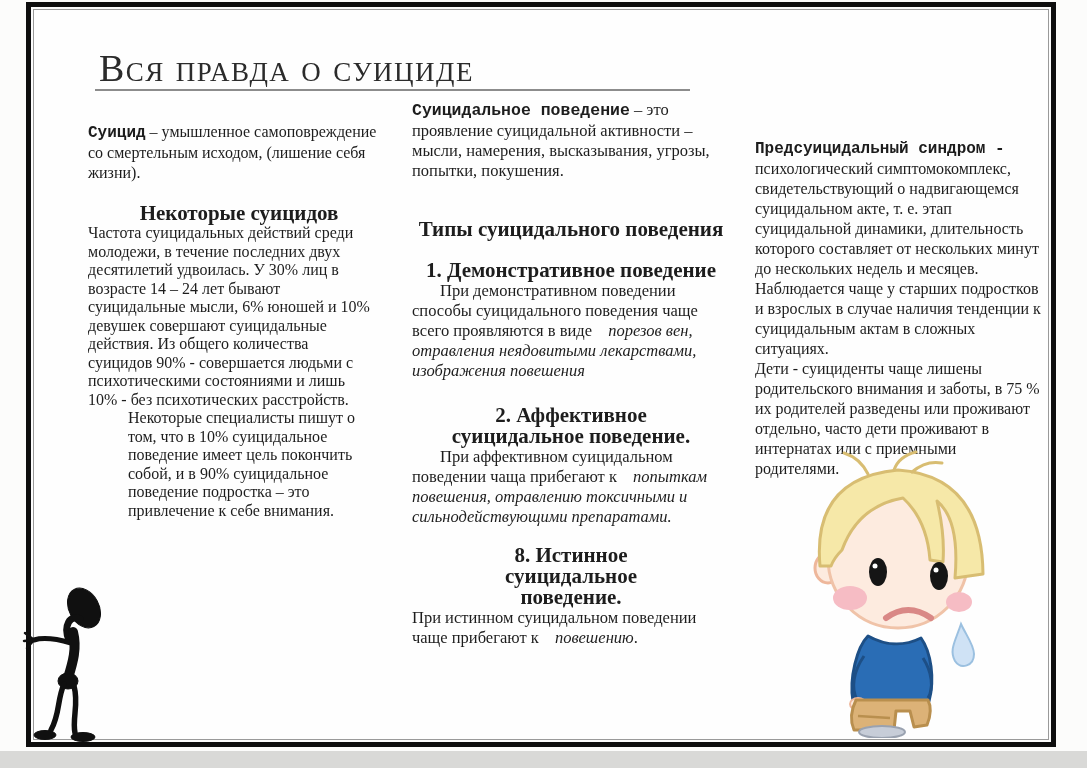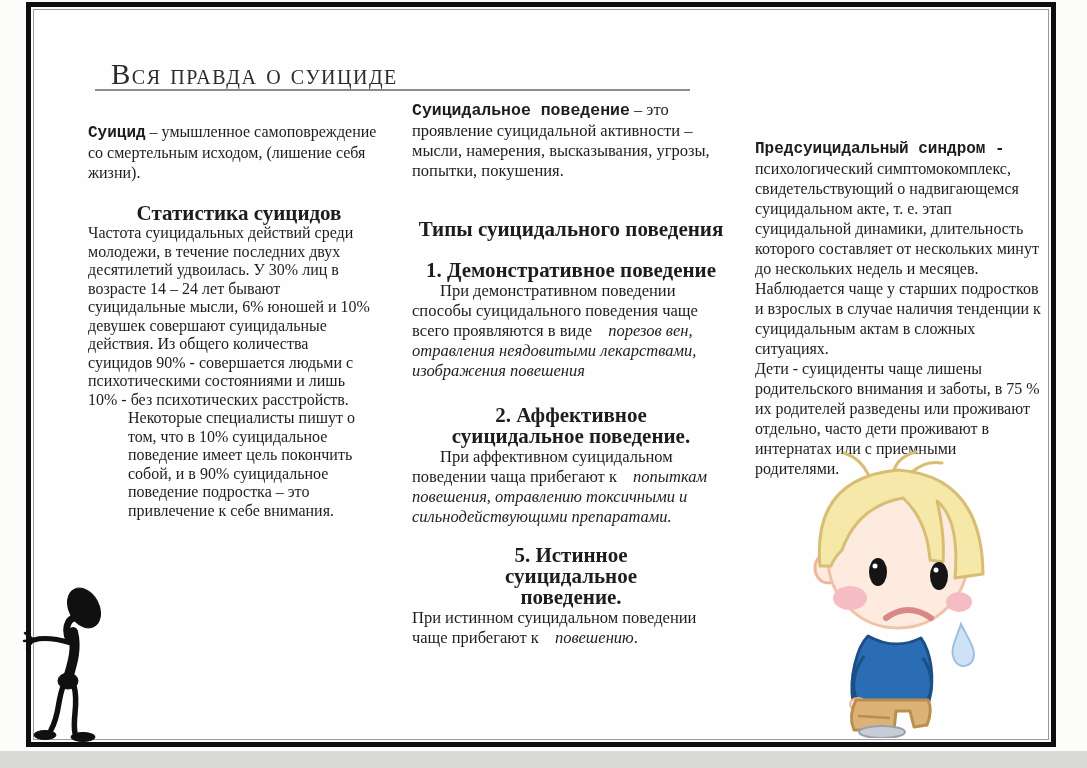--- a/index.html
+++ b/index.html
@@ -13,22 +13,22 @@
     position:absolute; left:26px; top:2px; width:1030px; height:745px;
     box-sizing:border-box; background:#fefefe;
     border:5px solid #0e0e0e;
     box-shadow: inset 0 0 0 2px #fcfcfc, inset 0 0 0 3px #9a9a9a;
   }
   .bottom-strip {
     position:absolute; left:0; top:751px; width:1087px; height:17px;
     background:#d9d9d7;
   }
   .title {
-    position:absolute; left:95px; top:42px; margin:16px;
-    font-size:29px; font-weight:normal; font-variant:small-caps;
+    position:absolute; left:95px; top:42px; margin:4px;
+    font-size:38px; font-weight:normal; font-variant:small-caps;
     letter-spacing:1.5px; color:#2b2b2b; white-space:nowrap;text-align:center;
   }
   .rule { position:absolute; left:95px; top:89px; width:595px; height:2px; background:#8c8c8c; }
 
   .col { position:absolute; font-size:16px; line-height:20px; color:#1d1d1d; }
   .col p { margin:0; }
   .col1 { left:88px;  top:122px; width:302px; }
   .col2 { left:412px; top:100px; width:318px; font-size:16.5px; }
   .col3 { left:755px; top:138px; width:288px; }
 
@@ -61,32 +61,32 @@
 <div class="canvas">
 
   <div class="frame"></div>
   <div class="bottom-strip"></div>
 
   <h1 class="title">Вся правда о суициде</h1>
   <div class="rule"></div>
 
   <div class="col col1">
     <p class="p-suicide"><span class="rb">Суицид</span><span> – умышленное самоповреждение со смертельным исходом, (лишение себя жизни).</span></p>
-    <h2 class="h hc1">Статистика суицидов</h2>
+    <h2 class="h hc1">Некоторые суицидов</h2>
     <p class="p-stats"><span class="sil-spacer"></span><span>Частота суицидальных действий среди молодежи, в течение последних двух десятилетий удвоилась. У 30% лиц в возрасте 14 – 24 лет бывают суицидальные мысли, 6% юношей и 10% девушек совершают суицидальные действия. Из общего количества суицидов 90% - совершается людьми с психотическими состояниями и лишь 10% - без психотических расстройств. Некоторые специалисты пишут о том, что в 10% суицидальное поведение имеет цель покончить собой, и в 90% суицидальное поведение подростка – это привлечение к себе внимания.</span></p>
   </div>
 
   <div class="col col2">
     <p><span class="rb">Суицидальное поведение</span><span> – это проявление суицидальной активности – мысли, намерения, высказывания, угрозы, попытки, покушения.</span></p>
     <h2 class="h h-types">Типы суицидального поведения</h2>
     <h3 class="h h-demo">1. Демонстративное поведение</h3>
     <p class="p-demo"><span>При демонстративном поведении способы суицидального поведения чаще всего проявляются в виде </span><span class="ri">порезов вен, отравления неядовитыми лекарствами, изображения повешения</span></p>
     <h3 class="h h-affect">2. Аффективное суицидальное поведение.</h3>
     <p class="p-affect"><span>При аффективном суицидальном поведении чаща прибегают к </span><span class="ri">попыткам повешения, отравлению токсичными и сильнодействующими препаратами.</span></p>
-    <h3 class="h h-true">5. Истинное суицидальное поведение.</h3>
+    <h3 class="h h-true">8. Истинное суицидальное поведение.</h3>
     <p class="p-true"><span>При истинном суицидальном поведении чаще прибегают к </span><span class="ri">повешению</span><span>.</span></p>
   </div>
 
   <div class="col col3">
     <p><span class="rb">Предсуицидальный синдром -</span><span> психологический симптомокомплекс, свидетельствующий о надвигающемся суицидальном акте, т. е. этап суицидальной динамики, длительность которого составляет от нескольких минут до нескольких недель и месяцев. Наблюдается чаще у старших подростков и взрослых в случае наличия тенденции к суицидальным актам в сложных ситуациях.</span></p>
     <p class="p-children"><span>Дети - суициденты чаще лишены родительского внимания и заботы, в 75 % их родителей разведены или проживают отдельно, часто дети проживают в интернатах или с приемными родителями.</span></p>
   </div>
 
   <svg class="sil" viewBox="0 0 106 160" aria-hidden="true">
     <g fill="#101010" stroke="#101010">

